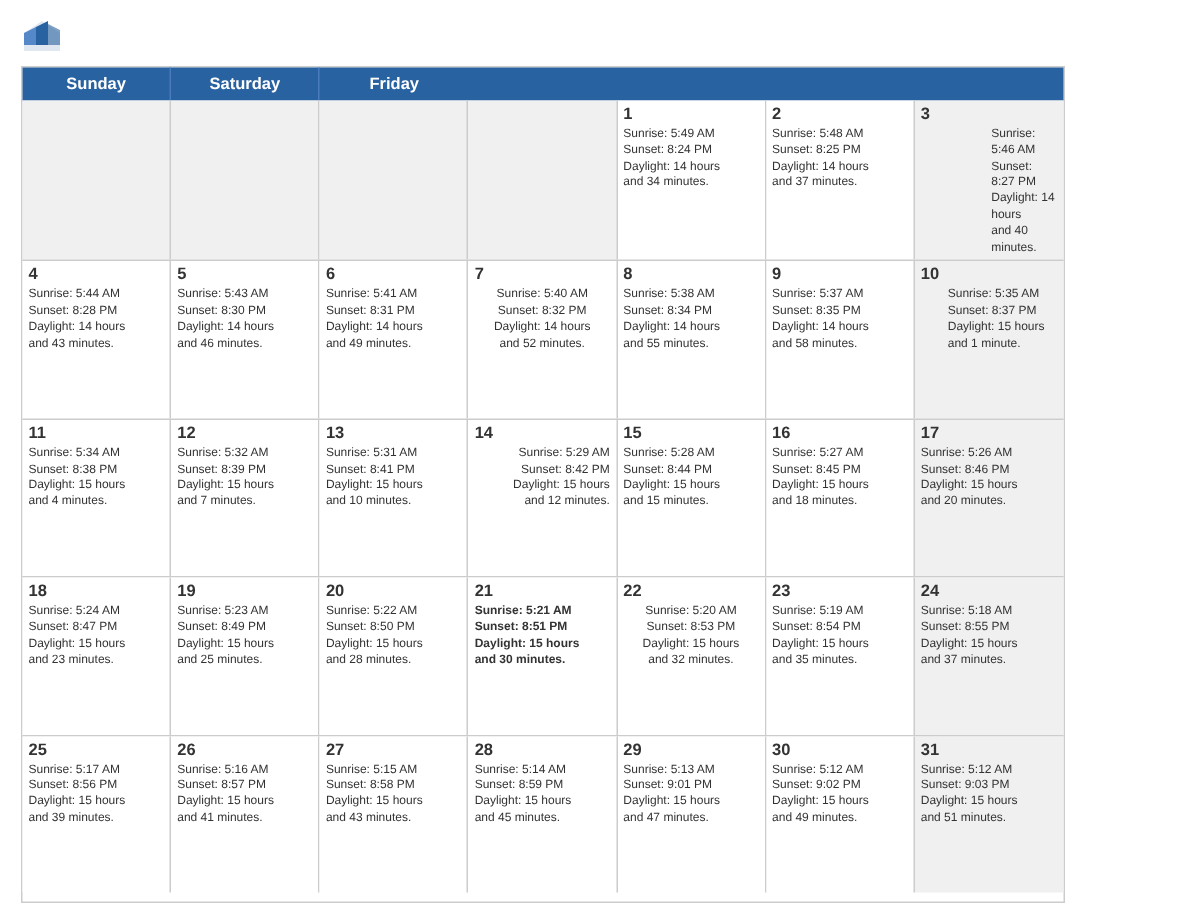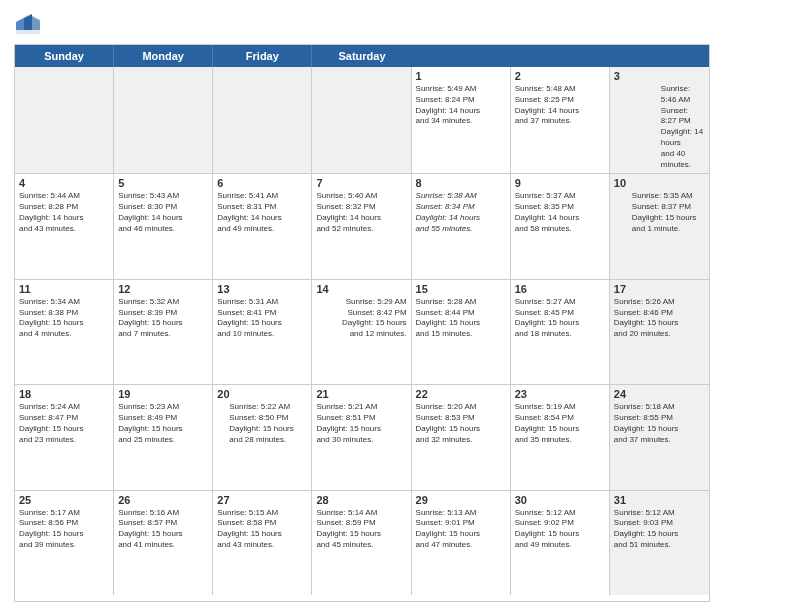--- a/index.html
+++ b/index.html
@@ -134,23 +134,22 @@
     </div>
     <div class="title-block">
       <div class="title-month"></div>
       <div class="title-location"></div>
     </div>
   </div>
 
   <div class="calendar">
     <div class="cal-header">
     <div class="cal-header-cell">Sunday</div>
-        <div class="cal-header-cell">Monday</div>
+        <div class="cal-header-cell">Saturday</div>
         <div class="cal-header-cell">Friday</div>
-        <div class="cal-header-cell">Saturday</div>
       </div>
     <div class="cal-body">
     <div class="cal-row">
           <div class="cal-cell shaded empty"></div>
           <div class="cal-cell shaded empty"></div>
           <div class="cal-cell shaded empty"></div>
           <div class="cal-cell shaded empty"></div>
           <div class="cal-cell">
             <div class="day-number">1</div>
             <div class="cell-text" style="white-space: pre-line;">Sunrise: 5:49 AM
@@ -190,28 +189,28 @@
           </div>
           <div class="cal-cell">
             <div class="day-number">6</div>
             <div class="cell-text" style="white-space: pre-line;">Sunrise: 5:41 AM
 Sunset: 8:31 PM
 Daylight: 14 hours
 and 49 minutes.</div>
           </div>
           <div class="cal-cell">
             <div class="day-number">7</div>
-            <div class="cell-text" style="white-space: pre-line;">Sunrise: 5:40 AM
+            <div class="cell-text" style="white-space: pre-line; text-align: center;">Sunrise: 5:40 AM
 Sunset: 8:32 PM
 Daylight: 14 hours
 and 52 minutes.</div>
           </div>
           <div class="cal-cell">
             <div class="day-number">8</div>
-            <div class="cell-text" style="white-space: pre-line; font-style: italic;">Sunrise: 5:38 AM
+            <div class="cell-text" style="white-space: pre-line;">Sunrise: 5:38 AM
 Sunset: 8:34 PM
 Daylight: 14 hours
 and 55 minutes.</div>
           </div>
           <div class="cal-cell">
             <div class="day-number">9</div>
             <div class="cell-text" style="white-space: pre-line;">Sunrise: 5:37 AM
 Sunset: 8:35 PM
 Daylight: 14 hours
 and 58 minutes.</div>
@@ -285,35 +284,35 @@
           </div>
           <div class="cal-cell">
             <div class="day-number">19</div>
             <div class="cell-text" style="white-space: pre-line;">Sunrise: 5:23 AM
 Sunset: 8:49 PM
 Daylight: 15 hours
 and 25 minutes.</div>
           </div>
           <div class="cal-cell">
             <div class="day-number">20</div>
-            <div class="cell-text" style="white-space: pre-line; margin-left: 12px;">Sunrise: 5:22 AM
+            <div class="cell-text" style="white-space: pre-line;">Sunrise: 5:22 AM
 Sunset: 8:50 PM
 Daylight: 15 hours
 and 28 minutes.</div>
           </div>
           <div class="cal-cell">
             <div class="day-number">21</div>
-            <div class="cell-text" style="white-space: pre-line;">Sunrise: 5:21 AM
+            <div class="cell-text" style="white-space: pre-line; font-weight: bold;">Sunrise: 5:21 AM
 Sunset: 8:51 PM
 Daylight: 15 hours
 and 30 minutes.</div>
           </div>
           <div class="cal-cell">
             <div class="day-number">22</div>
-            <div class="cell-text" style="white-space: pre-line;">Sunrise: 5:20 AM
+            <div class="cell-text" style="white-space: pre-line; text-align: center;">Sunrise: 5:20 AM
 Sunset: 8:53 PM
 Daylight: 15 hours
 and 32 minutes.</div>
           </div>
           <div class="cal-cell">
             <div class="day-number">23</div>
             <div class="cell-text" style="white-space: pre-line;">Sunrise: 5:19 AM
 Sunset: 8:54 PM
 Daylight: 15 hours
 and 35 minutes.</div>

